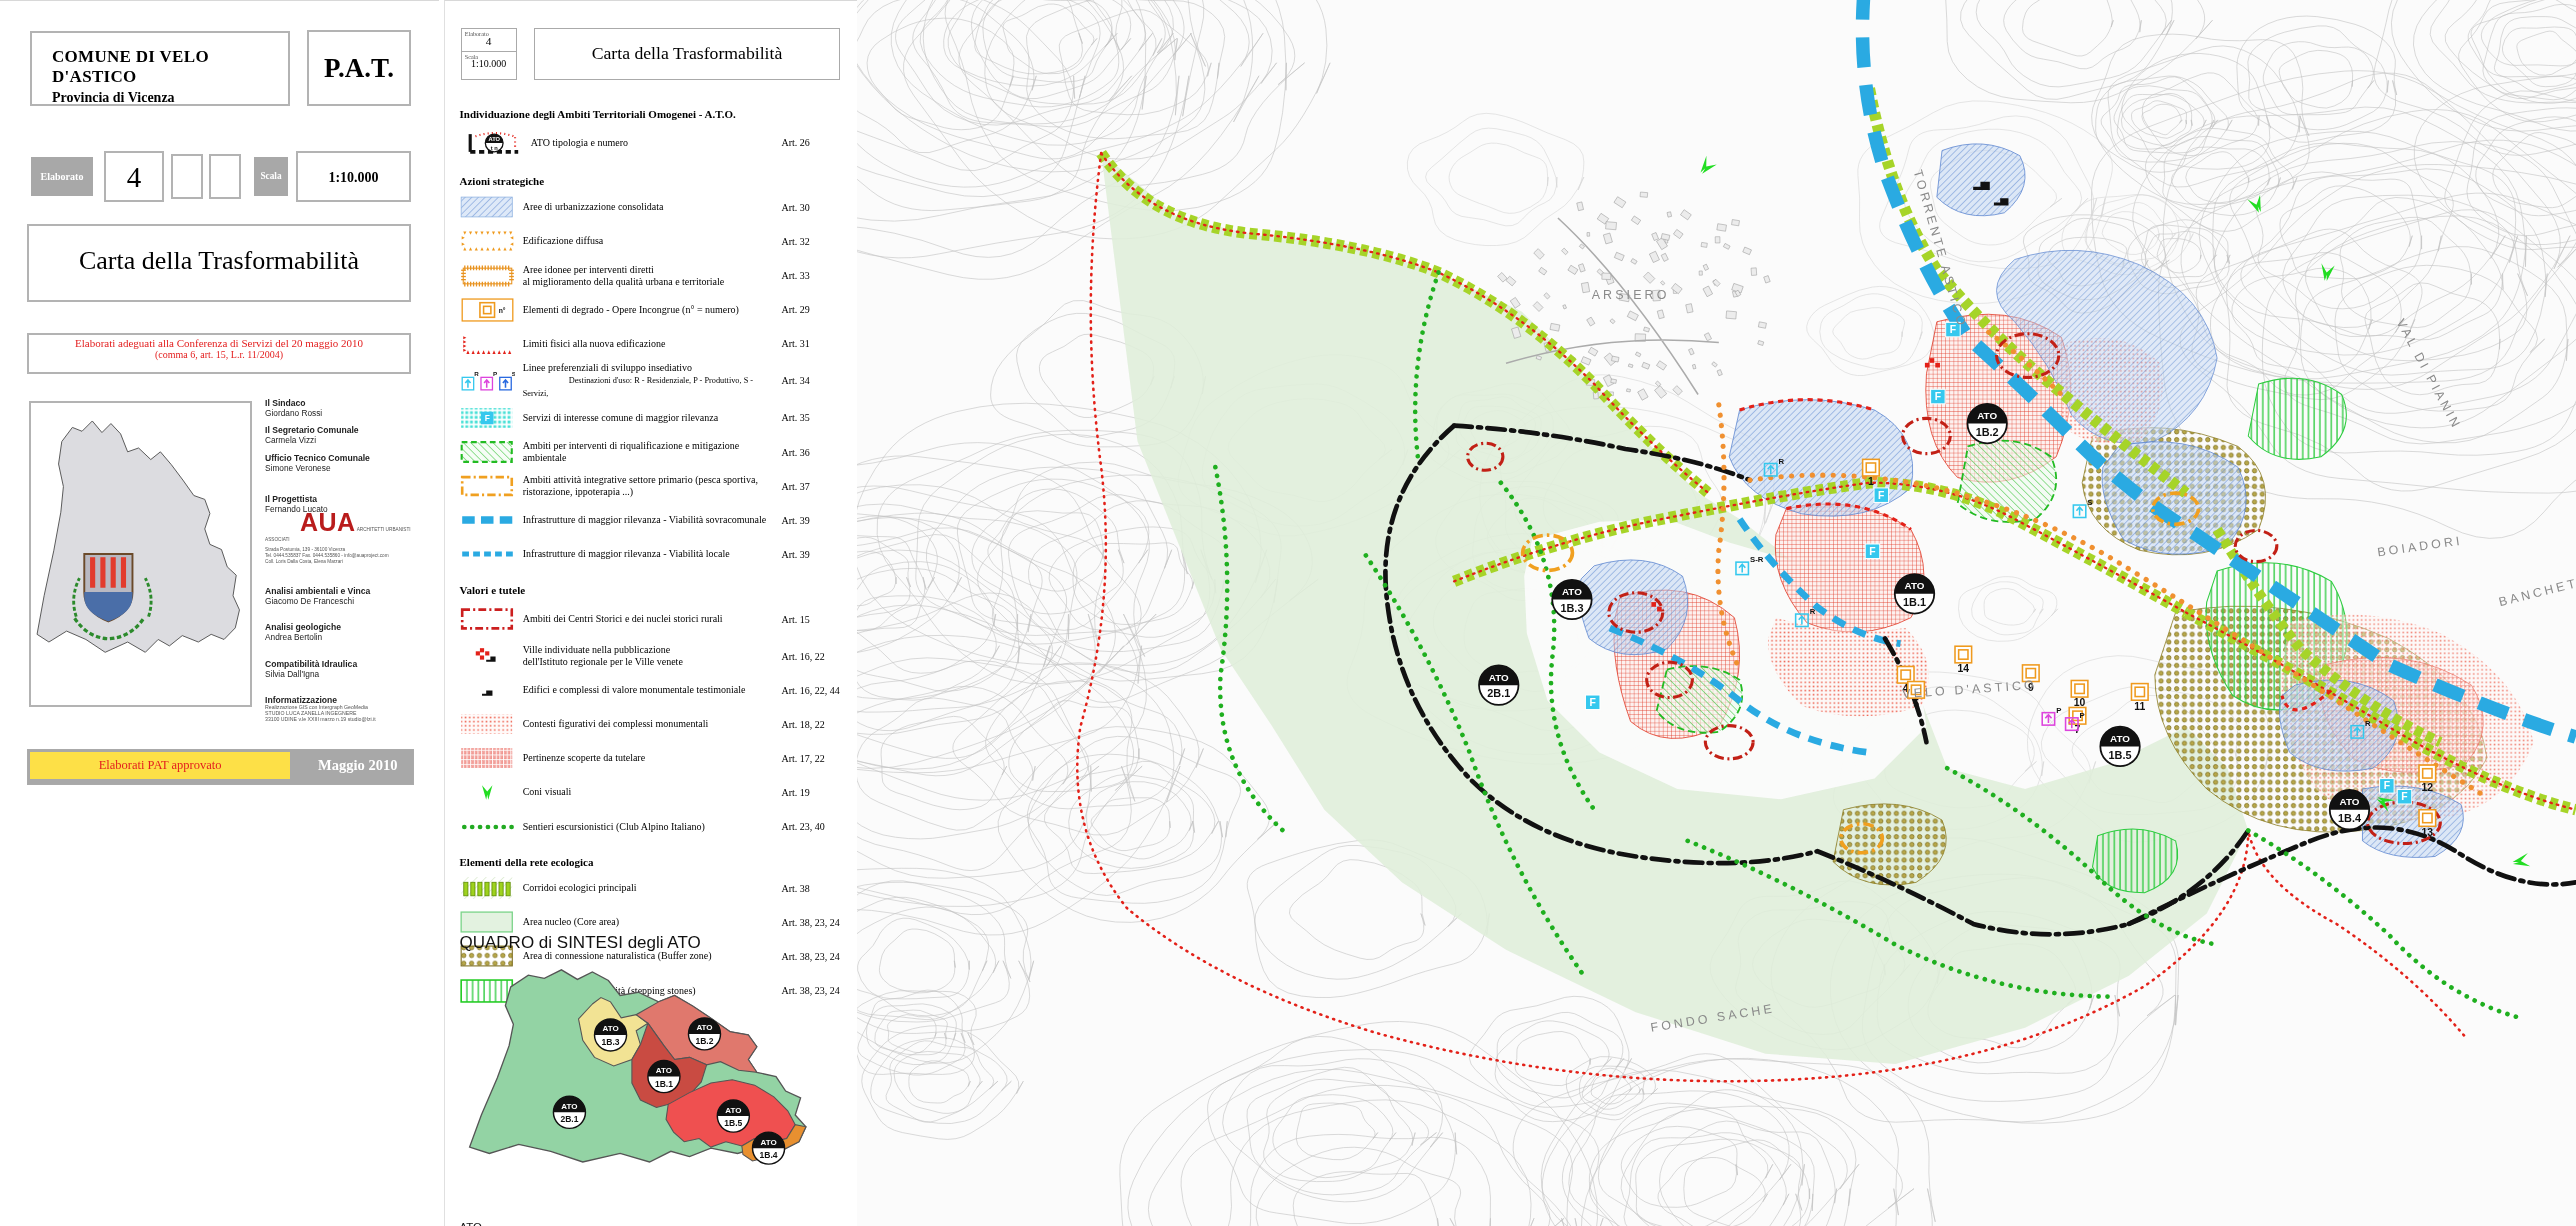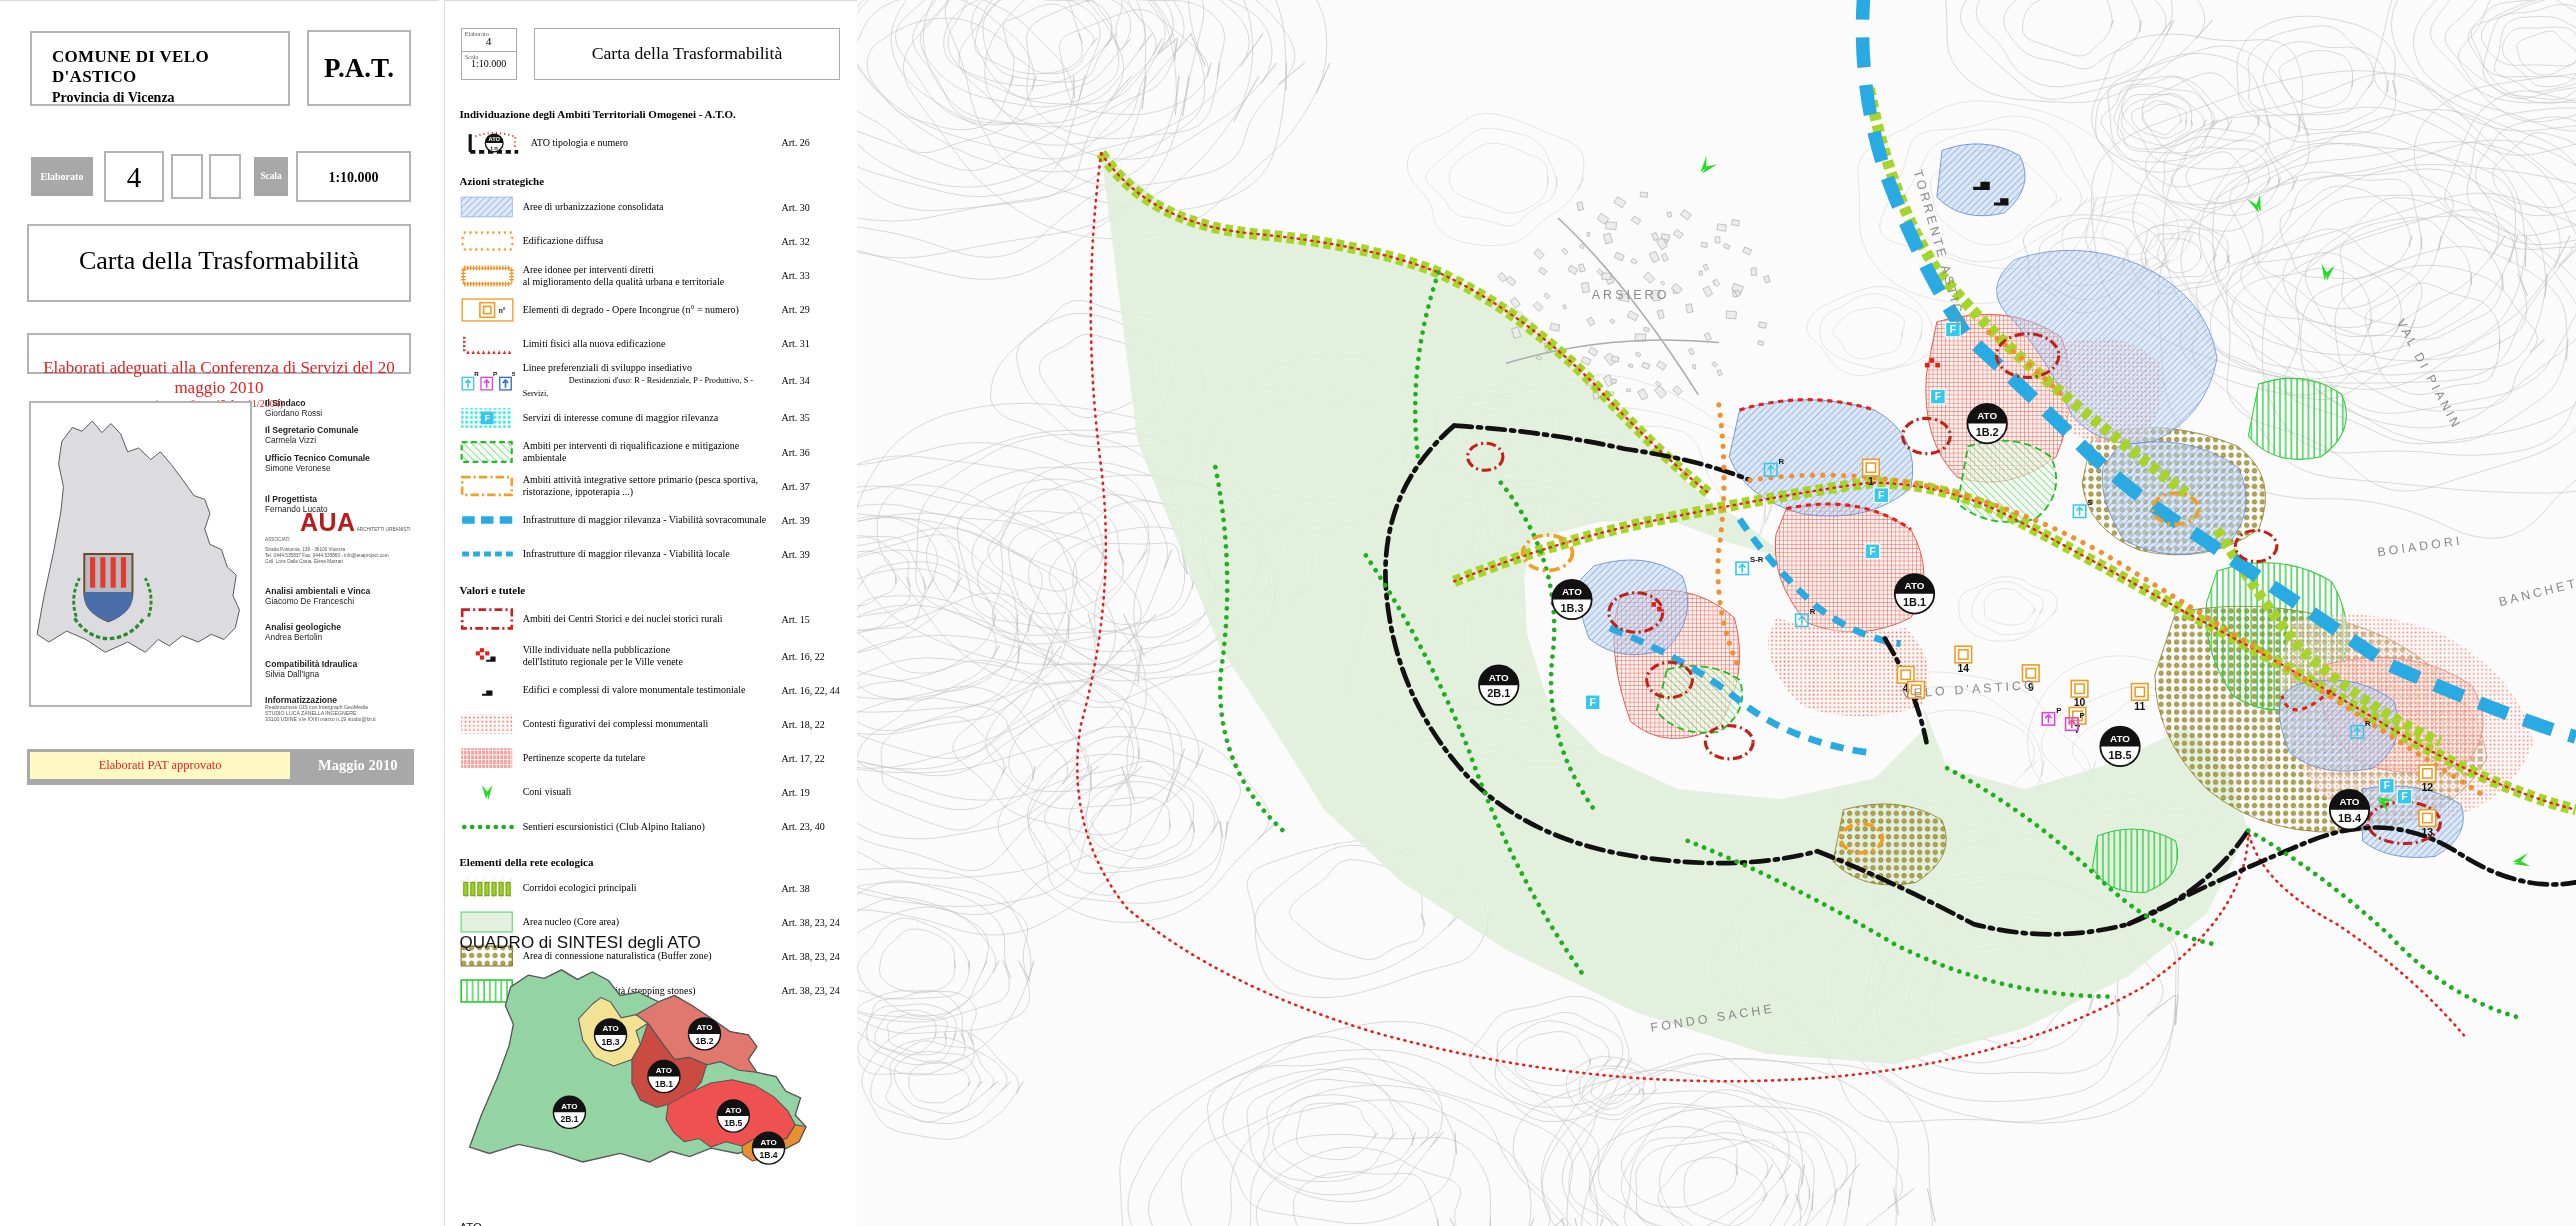--- a/index.html
+++ b/index.html
@@ -16,31 +16,31 @@
            font-size:27px;font-weight:bold;}
   .graylabel{background:#a8a8a8;color:#fff;font-weight:bold;font-size:10px;text-align:center;box-sizing:border-box;}
   #elaborato-label{left:31px;top:156px;width:62px;height:39px;line-height:39px;}
   #elaborato-num{left:104px;top:150px;width:60px;height:51px;text-align:center;line-height:48px;font-size:29px;}
   .mini-empty{top:153px;width:32px;height:45px;}
   #scala-label{left:254px;top:156px;width:34px;height:39px;line-height:39px;font-size:9.3px;}
   #scala-box{left:296px;top:150px;width:115px;height:51px;text-align:center;line-height:50px;font-size:14px;font-weight:bold;}
   #carta-box{left:27px;top:223px;width:384px;height:78px;text-align:center;}
   #carta-box .t{font-size:26px;margin-top:20px;}
   #adeguati-box{left:27px;top:332px;width:384px;height:41px;text-align:center;color:#e31e1e;}
-  #adeguati-box .l1{font-size:17px;margin-top:23px;}
+  #adeguati-box .l1{font-size:11px;margin-top:2px;}
   #adeguati-box .l2{font-size:10px;}
   #mini-muni-box{left:28.6px;top:400px;width:223px;height:306px;}
   #credits{left:265px;top:397px;width:156px;font-family:"Liberation Sans",sans-serif;font-size:8.3px;line-height:10px;color:#222;}
   #credits b{font-size:8.6px;}
   .cred-item{margin-bottom:7.3px;}
   .cred-gap{height:13.5px;}
   #aua{color:#b91c1c;font-weight:bold;font-size:25px;line-height:17.7px;letter-spacing:0.5px;margin-left:35px;}
   .aua-small{font-size:4.7px;color:#555;line-height:5.7px;}
   #approvato-strip{left:27px;top:748px;width:385px;height:34px;border:1.6px solid #aaa;background:#a8a8a8;}
-  #approvato-box{position:absolute;left:2.1px;top:2.1px;width:260px;height:27px;background:#fef9c3;
+  #approvato-box{position:absolute;left:2.1px;top:2.1px;width:260px;height:27px;background:#fde047;
       color:#e31e1e;text-align:center;line-height:27px;font-size:12.5px;}
   #maggio{position:absolute;right:15.6px;top:0;height:30px;line-height:30px;color:#fff;font-weight:bold;font-size:14.5px;}
   
   #legend-panel{left:444px;top:0;width:413px;height:1226px;background:#fff;border-left:1px solid #e0e0e0;border-top:1px solid #d8d8d8;}
   #lg-elab-box{left:15.6px;top:27px;width:56px;height:52px;border:1.6px solid #aaa;box-sizing:border-box;}
   #lg-elab-box .cell{border-bottom:1.6px solid #aaa;height:23px;padding:1px 3.1px;box-sizing:border-box;}
   #lg-elab-box .cell:last-child{border-bottom:none;height:26px;}
   #lg-elab-box .small{font-size:6.2px;color:#555;}
   #lg-elab-box .big{font-size:11.4px;text-align:center;line-height:8.3px;}
   #lg-title-box{left:89px;top:27px;width:306px;height:52px;border:1.6px solid #aaa;box-sizing:border-box;

